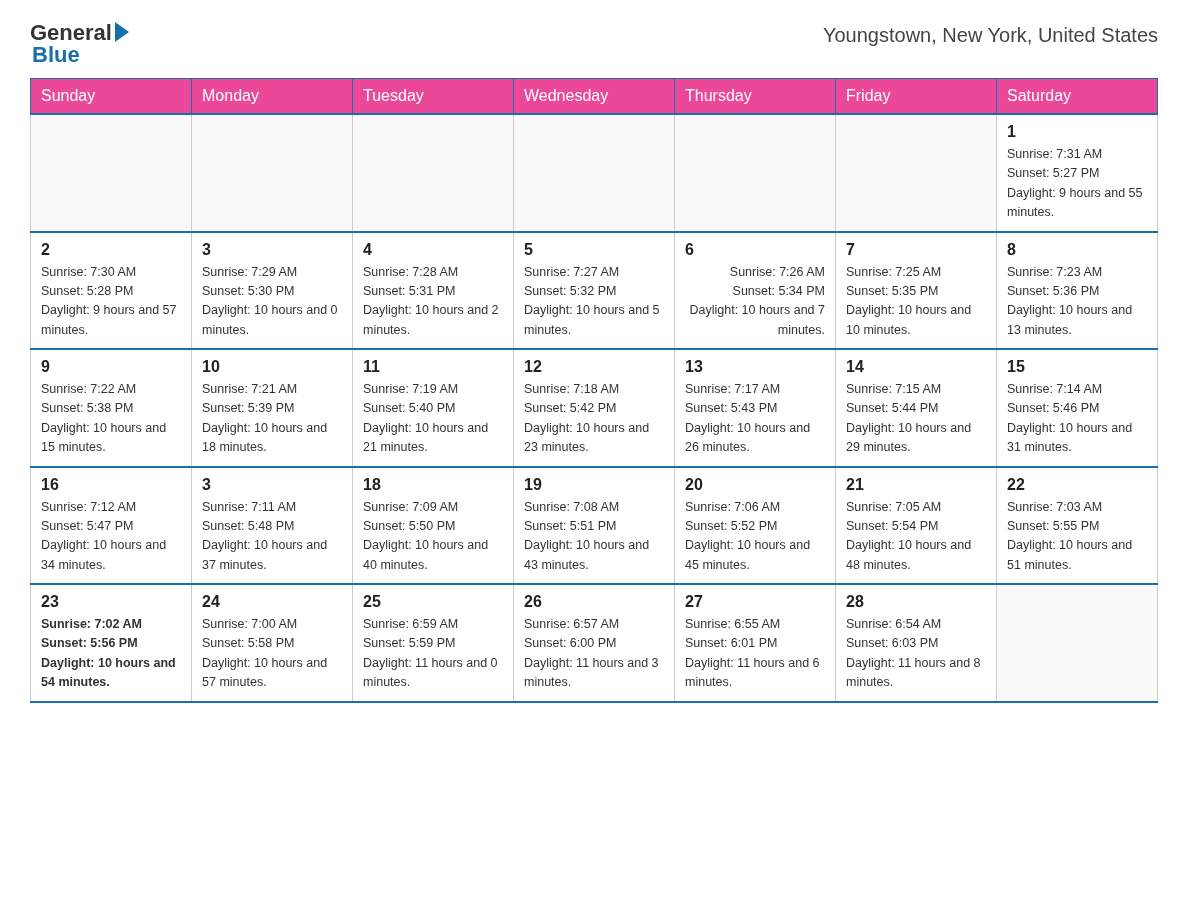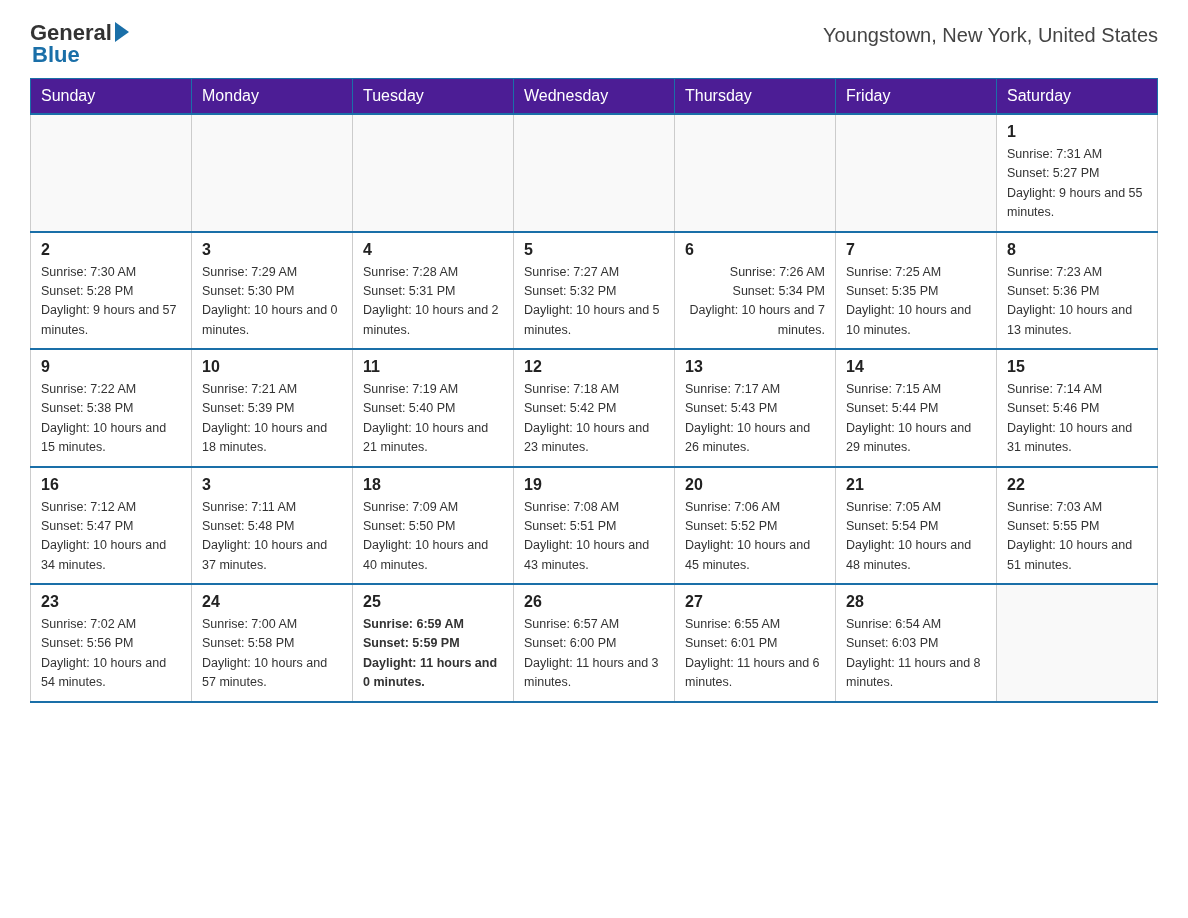--- a/index.html
+++ b/index.html
@@ -59,21 +59,21 @@
       font-size: 20px;
       color: #444;
       margin-top: 4px;
     }
     .calendar {
       width: 100%;
       border-collapse: collapse;
       margin-top: 10px;
     }
     .calendar th {
-      background-color: #4c1d95;
+      background-color: #ec4899;
       color: #fff;
       font-size: 16px;
       font-weight: normal;
       padding: 8px 10px;
       text-align: left;
       border: 1px solid #1a6fa8;
     }
     .calendar td {
       border: 1px solid #ccc;
       vertical-align: top;
@@ -274,33 +274,33 @@
         <td>
           <span class="day-number">22</span>
           <div class="day-info" style="white-space: pre-line;">Sunrise: 7:03 AM
 Sunset: 5:55 PM
 Daylight: 10 hours and 51 minutes.</div>
         </td>
       </tr>
       <tr>
         <td>
           <span class="day-number">23</span>
-          <div class="day-info" style="white-space: pre-line;">Sunrise: 7:02 AM
+          <div class="day-info" style="white-space: pre-line; font-weight: bold;">Sunrise: 7:02 AM
 Sunset: 5:56 PM
 Daylight: 10 hours and 54 minutes.</div>
         </td>
         <td>
           <span class="day-number">24</span>
           <div class="day-info" style="white-space: pre-line;">Sunrise: 7:00 AM
 Sunset: 5:58 PM
 Daylight: 10 hours and 57 minutes.</div>
         </td>
         <td>
           <span class="day-number">25</span>
-          <div class="day-info" style="white-space: pre-line; font-weight: bold;">Sunrise: 6:59 AM
+          <div class="day-info" style="white-space: pre-line;">Sunrise: 6:59 AM
 Sunset: 5:59 PM
 Daylight: 11 hours and 0 minutes.</div>
         </td>
         <td>
           <span class="day-number">26</span>
           <div class="day-info" style="white-space: pre-line;">Sunrise: 6:57 AM
 Sunset: 6:00 PM
 Daylight: 11 hours and 3 minutes.</div>
         </td>
         <td>

